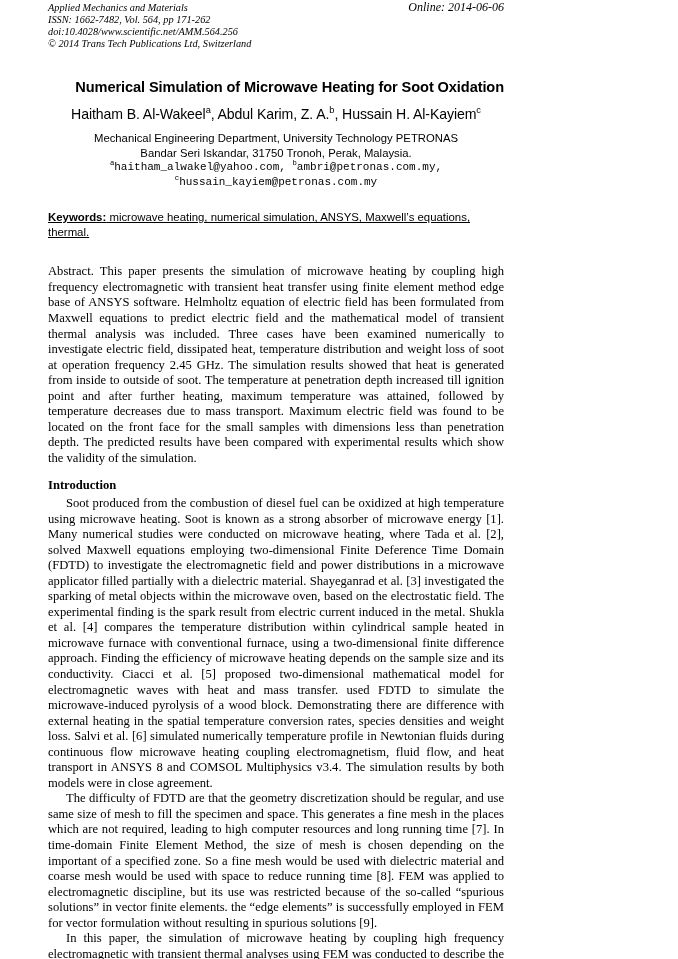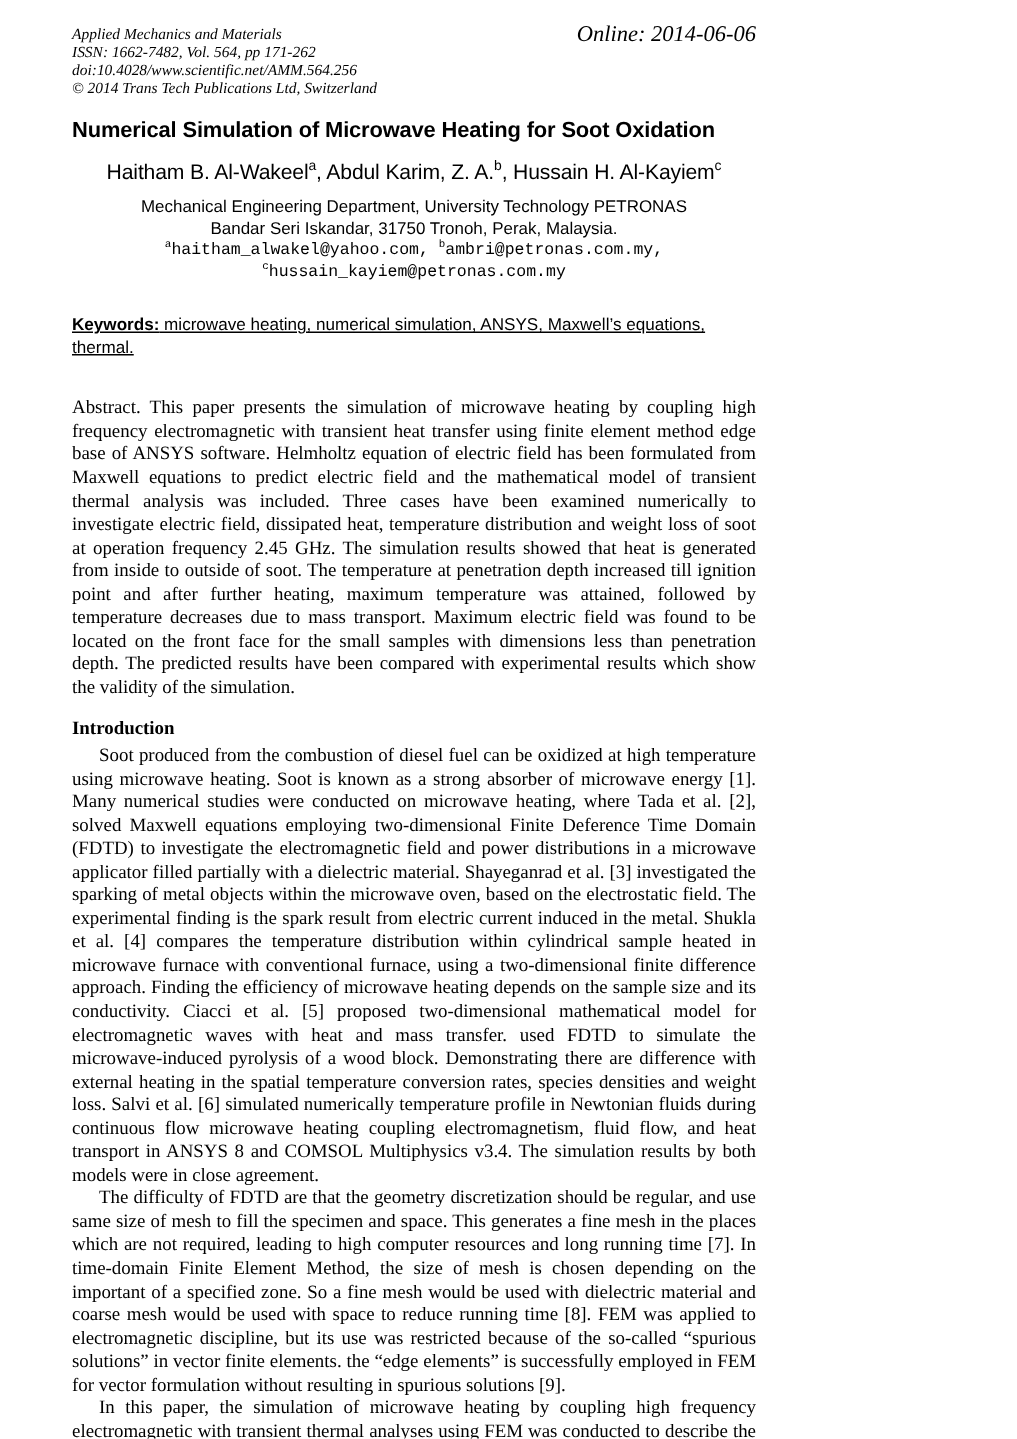--- a/index.html
+++ b/index.html
@@ -12,21 +12,21 @@
     height: 959px;
     overflow: hidden;
     font-family: "Liberation Serif", serif;
     color: #000000;
   }
   .page {
     position: relative;
     width: 550px;
     height: 959px;
     box-sizing: border-box;
-    padding: 18px 46px 0 48px;
+    padding: 2px 46px 0 48px;
     background: #ffffff;
   }
 
   
   .masthead {
     font-family: "Liberation Serif", serif;
     font-style: italic;
     font-size: 10.3px;
     line-height: 11.9px;
     position: relative;
@@ -34,32 +34,32 @@
   }
   .masthead-left {
     width: 70%;
   }
   .masthead-line { white-space: nowrap; }
   .masthead-right {
     position: absolute;
     right: 0;
     top: 0;
     font-style: italic;
-    font-size: 15px;
+    font-size: 12px;
     white-space: nowrap;
   }
 
   
   .title {
-    text-align: left;
+    text-align: right;
     font-family: "Liberation Sans", sans-serif;
     font-weight: bold;
     font-size: 14.6px;
     line-height: 18px;
-    margin-top: 8px;
+    margin-top: 24px;
     letter-spacing: -0.1px;
   }
   .authors {
     text-align: center;
     font-family: "Liberation Sans", sans-serif;
     font-size: 14.1px;
     line-height: 18px;
     margin-top: 9px;
     letter-spacing: -0.1px;
   }

